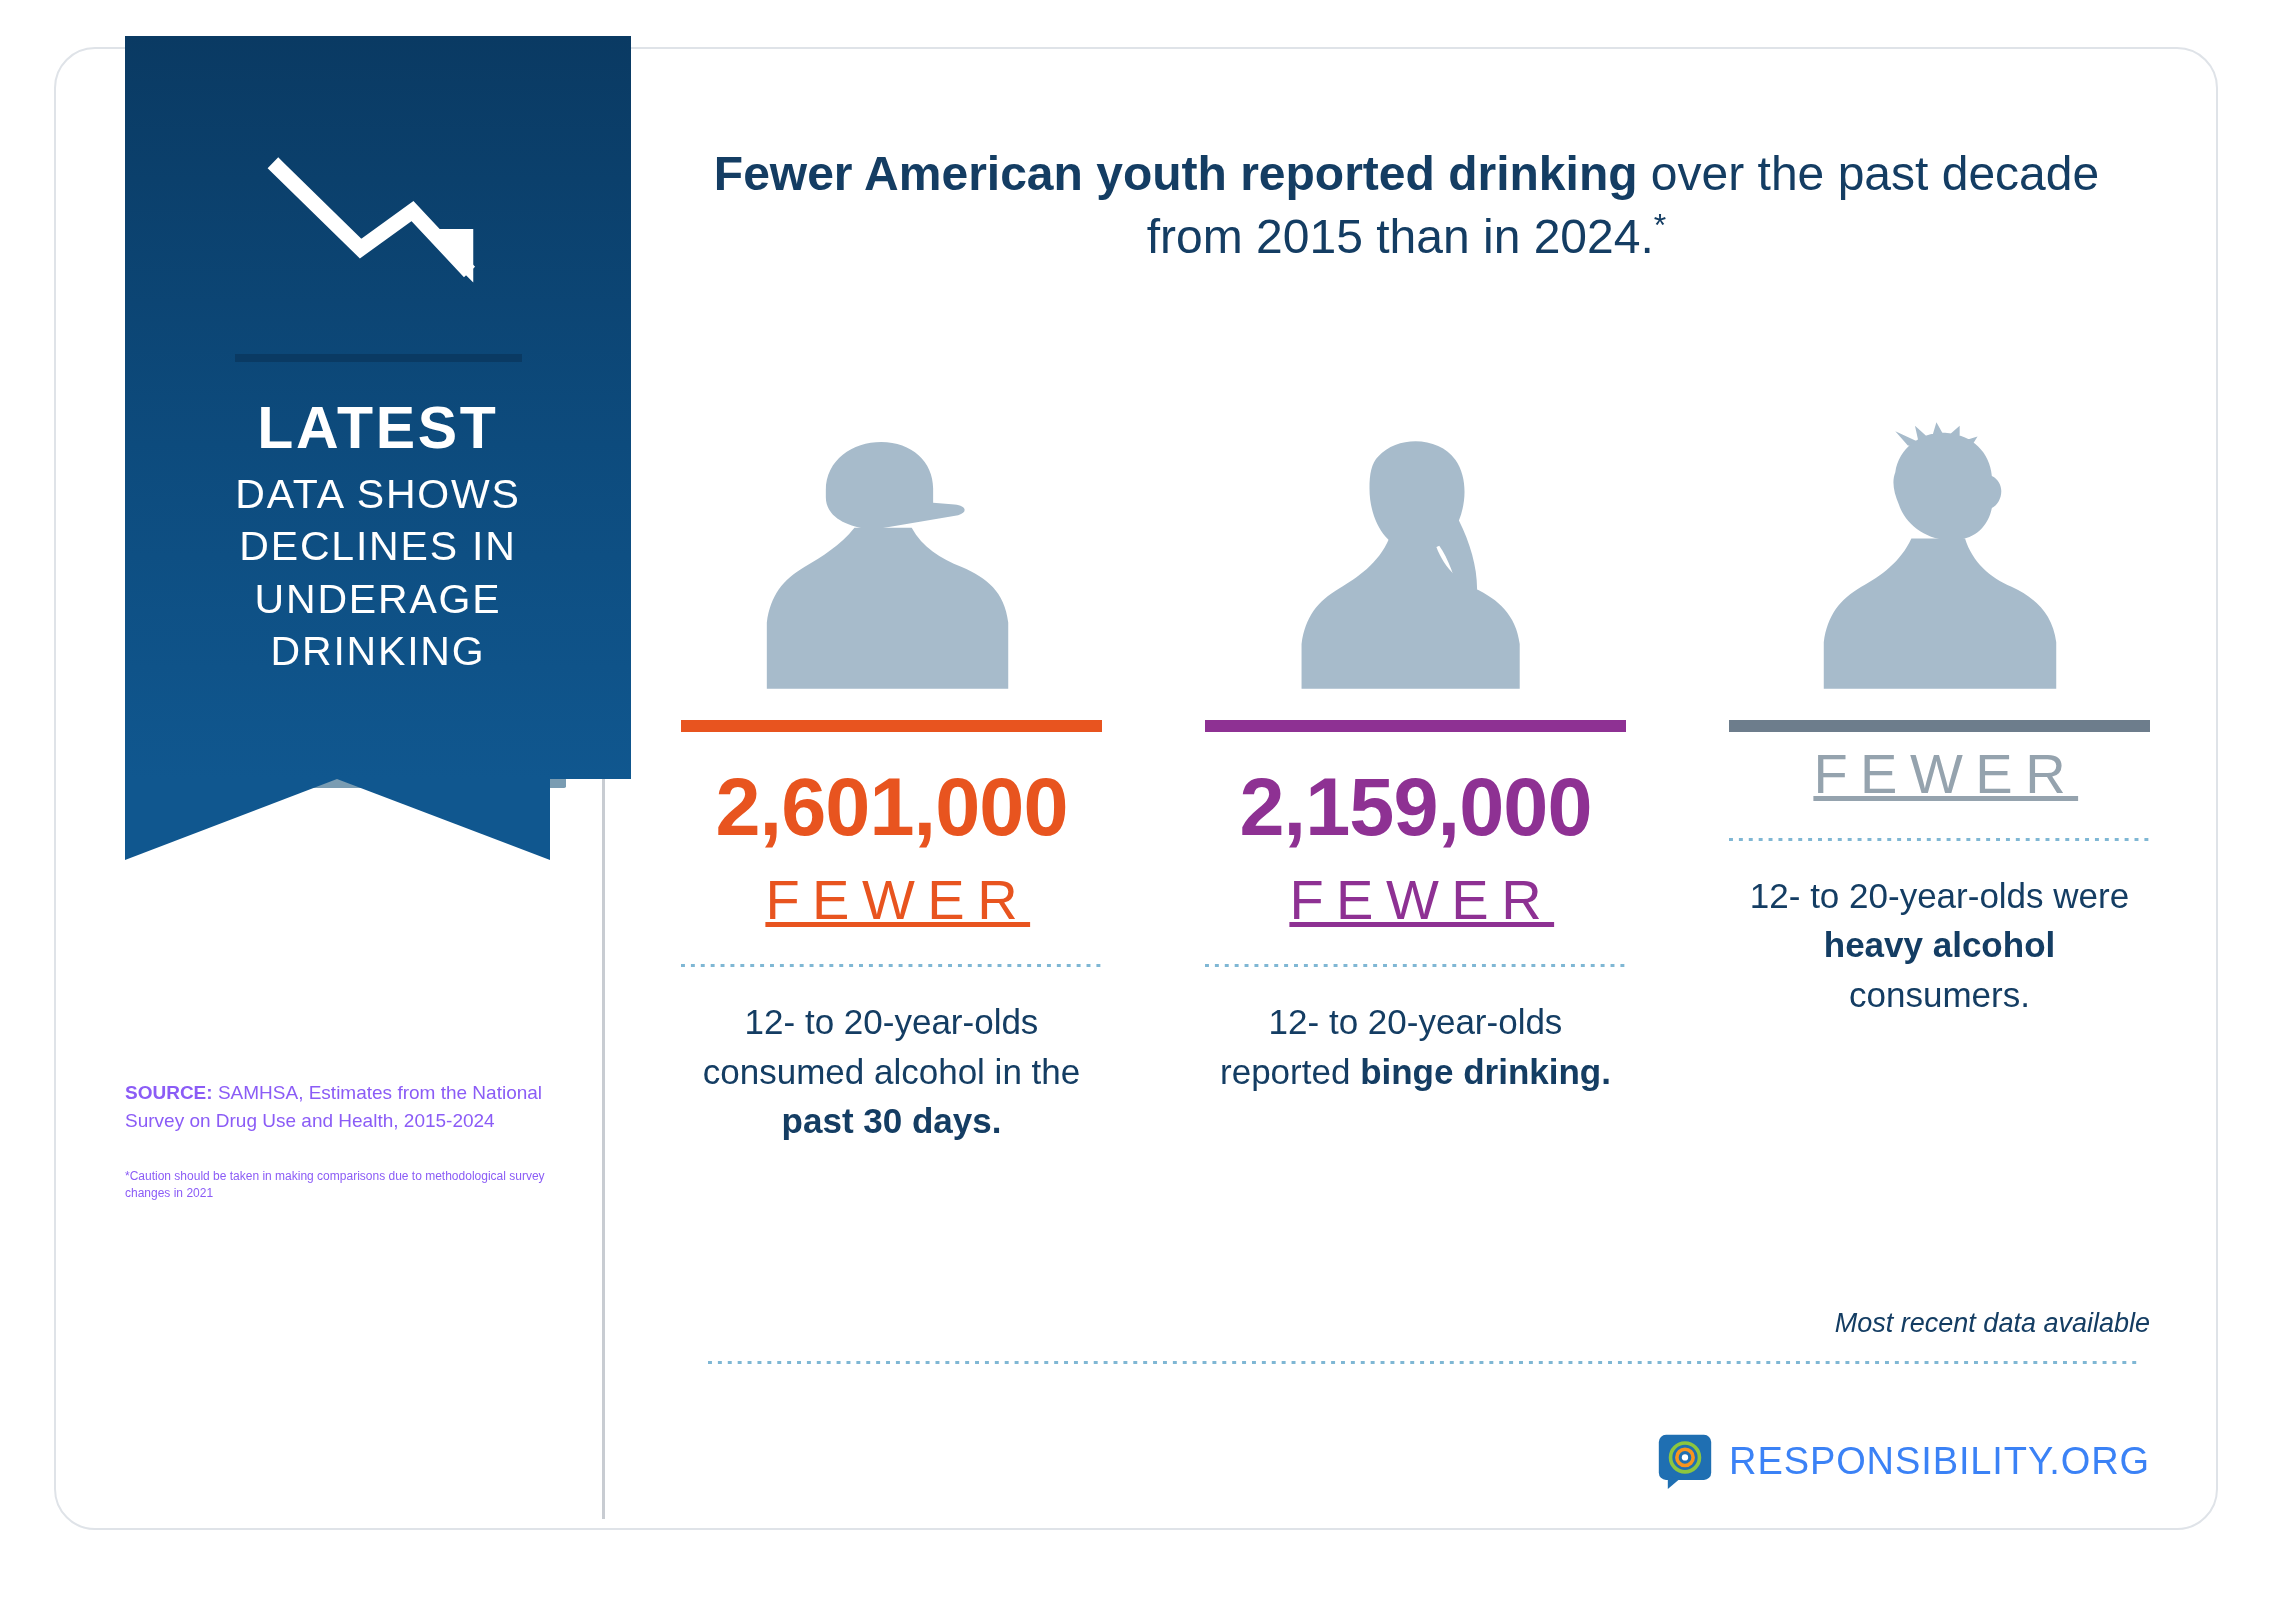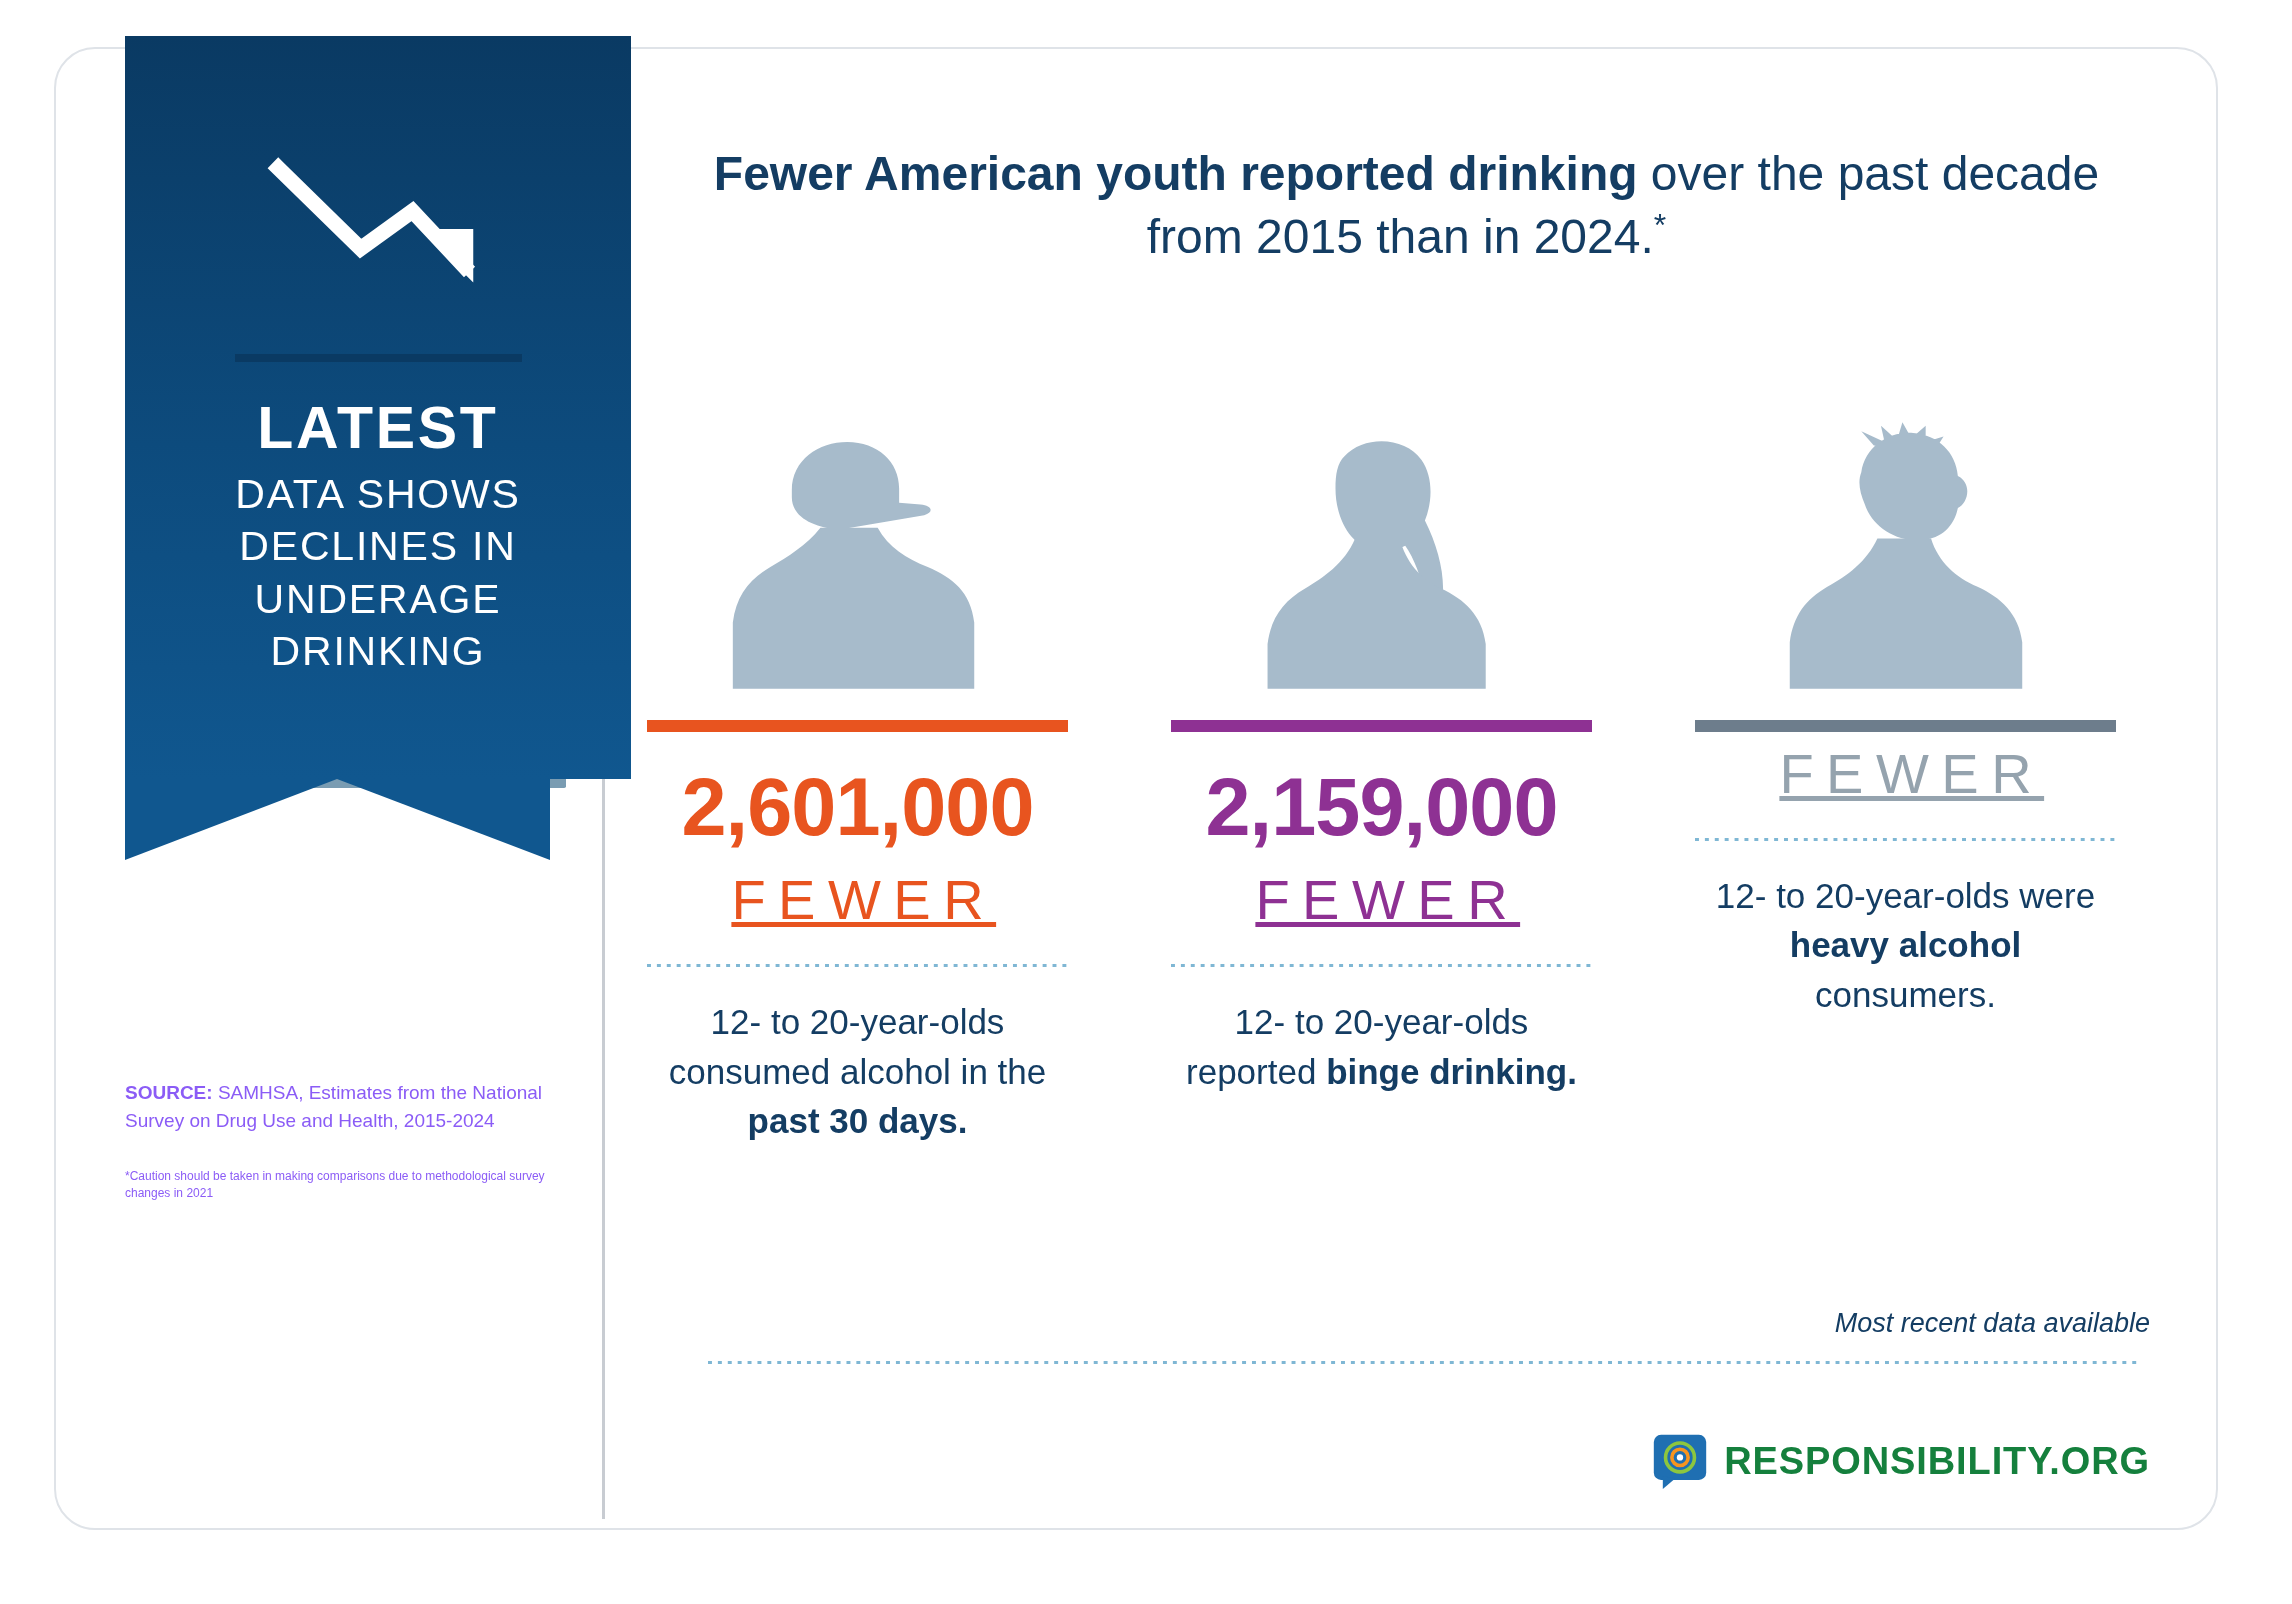--- a/index.html
+++ b/index.html
@@ -141,21 +141,21 @@
   .headline b {
     font-weight: bold;
   }
   .headline .star {
     font-size: 32px;
     vertical-align: super;
   }
   
   .columns {
     position: absolute;
-    left: 647px;
+    left: 681px;
     top: 358px;
     width: 1469px;
     display: flex;
     justify-content: space-between;
   }
   .col {
     width: 421px;
     position: relative;
   }
   .figure {
@@ -232,23 +232,23 @@
     display: flex;
     align-items: center;
     gap: 16px;
   }
   .brand-logo {
     width: 56px;
     height: 56px;
   }
   .brand-text {
     font-size: 38px;
-    font-weight: bold;
+    font-weight: normal;
     letter-spacing: 0.9px;
-    color: #15803d;
+    color: #3b82f6;
   }
 </style>
 </head>
 <body>
 
 <div class="poster">
 
   <div class="card-border"></div>
 
   <div class="ribbon">

